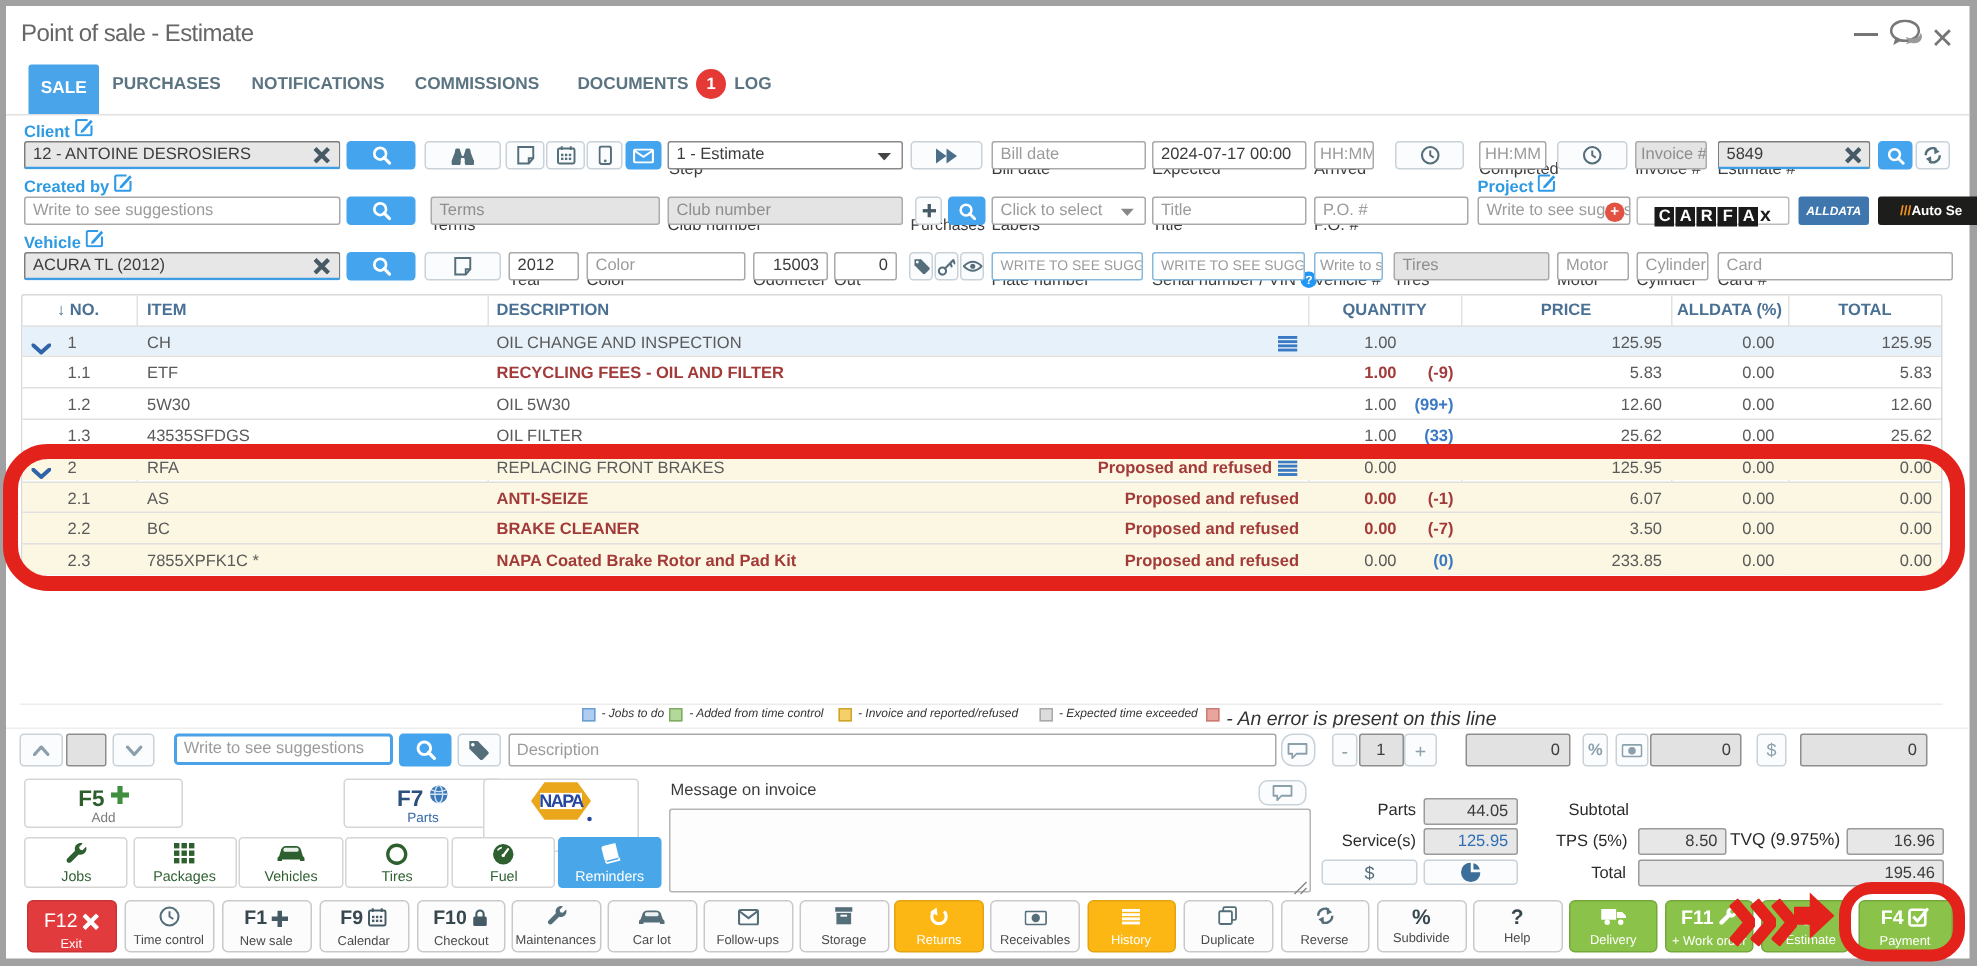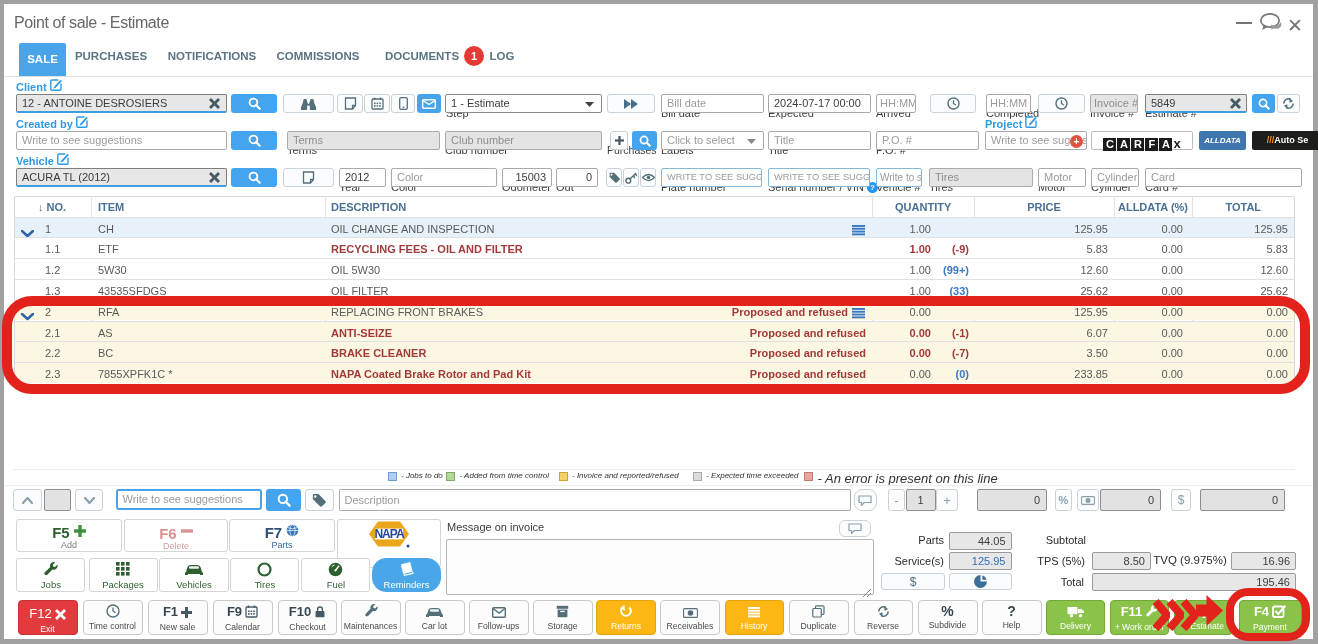--- a/index.html
+++ b/index.html
@@ -413,36 +413,30 @@
 <div class="ab" style="left:1100px;top:489px;width:61px;height:22px;background:#e2e2e2;border:1px solid #8e8e8e;border-radius:2px;font-size:11px;color:#3c3c3c;text-align:right;line-height:20px;padding:0 6px;">0</div>
 <div class="ibtn" style="left:1171px;top:489px;width:20px;height:22px;color:#8ba0ab;font-size:12px;">$</div>
 <div class="ab" style="left:1200px;top:489px;width:85px;height:22px;background:#e2e2e2;border:1px solid #8e8e8e;border-radius:2px;font-size:11px;color:#3c3c3c;text-align:right;line-height:20px;padding:0 6px;">0</div>
 <div class="bigbtn" style="left:16px;top:519px;width:106px;height:33px;">
       <div style="margin-top:3px;font-size:15px;font-weight:bold;color:#2c5f2d;">F5 <span style="display:inline-block;vertical-align:1px;"><svg width="12" height="12" viewBox="0 0 12 12" style="">
             <rect x="4.3" y="0" width="3.4" height="12" fill="#3f8f3f"></rect>
             <rect x="0" y="4.3" width="12" height="3.4" fill="#3f8f3f"></rect>
           </svg></span></div>
       <div style="font-size:9px;color:#7a7a7a;margin-top:-1px;">Add</div>
     </div>
-<div class="bigbtn" style="left:124px;top:519px;width:104px;height:33px;">
-      <div style="margin-top:3px;font-size:15px;font-weight:bold;color:#dc9191;">F6 <span style="display:inline-block;vertical-align:2px;"><svg width="12" height="12" viewBox="0 0 12 12" style="">
-            <rect x="0" y="4.3" width="12" height="3.4" fill="#dc9191"></rect>
-          </svg></span></div>
-      <div style="font-size:9px;color:#cfa0a0;margin-top:-1px;">Delete</div>
-    </div>
 <div class="bigbtn" style="left:229px;top:519px;width:106px;height:33px;">
       <div style="margin-top:3px;font-size:15px;font-weight:bold;color:#2c4f7c;">F7 <span style="display:inline-block;vertical-align:1px;"><svg width="13" height="13" viewBox="0 0 13 13" style="">
             <circle cx="6.5" cy="6.5" r="5.8" fill="#3b78b5"></circle>
             <ellipse cx="6.5" cy="6.5" rx="2.61" ry="5.8" fill="none" stroke="#cfe2f3" stroke-width="0.9"></ellipse>
             <line x1="0.7000000000000002" y1="6.5" x2="12.3" y2="6.5" stroke="#cfe2f3" stroke-width="0.9"></line>
             <path d="M1.4539999999999997 3.6 Q6.5 5.92 11.546 3.6" fill="none" stroke="#cfe2f3" stroke-width="0.9"></path>
           </svg></span></div>
       <div style="font-size:9px;color:#3367a8;margin-top:-1px;">Parts</div>
     </div>
-<div class="bigbtn" style="left:337px;top:519px;width:104px;height:49px;"><svg width="42" height="28" viewBox="0 0 42 28" style="">
+<div class="bigbtn" style="left:322px;top:519px;width:104px;height:49px;"><svg width="42" height="28" viewBox="0 0 42 28" style="">
         <polygon points="1,14 10,1.5 32,1.5 41,14 32,26.5 10,26.5" fill="#eaa71c"></polygon>
         <rect x="7" y="8.6" width="28" height="10.8" fill="#fff"></rect>
         <text x="21" y="18" text-anchor="middle" font-family="Liberation Sans" font-weight="bold" font-size="12" letter-spacing="-1" fill="#26479e" transform="scale(1 1)">NAPA</text>
         <circle cx="40" cy="26" r="1.5" fill="#26479e"></circle>
       </svg></div>
 <div class="bigbtn" style="left:16.4px;top:557.5px;width:69px;height:34px;">
       <div style="height:17px;margin-top:3px;"><svg width="15" height="15" viewBox="0 0 15 15" style="">
           <g transform="scale(0.9375)">
             <path d="M15.6 4.1 C15.6 6.4 13.7 8.3 11.4 8.3 C11 8.3 10.5 8.2 10.1 8.1 L4.6 13.6 C3.9 14.3 2.7 14.3 2 13.6 C1.3 12.9 1.3 11.7 2 11 L7.5 5.5 C7.4 5.1 7.3 4.6 7.3 4.2 C7.3 1.9 9.2 0 11.5 0 C12 0 12.5 0.1 12.9 0.3 L10.4 2.8 L10.9 4.7 L12.8 5.2 L15.3 2.7 C15.5 3.1 15.6 3.6 15.6 4.1 Z" fill="#2d5f2f"></path>
           </g>
@@ -478,21 +472,21 @@
     </div>
 <div class="bigbtn" style="left:301.4px;top:557.5px;width:69px;height:34px;">
       <div style="height:17px;margin-top:3px;"><svg width="15" height="15" viewBox="0 0 15 15" style="">
           <circle cx="7.5" cy="7.5" r="6.8" fill="#2d5f2f"></circle>
           <path d="M7.5 8.5 L10.7 4.1" stroke="#fff" stroke-width="1.5" stroke-linecap="round"></path>
           <circle cx="7.5" cy="8.3" r="1.1" fill="#fff"></circle>
           <path d="M3.7 4.9 A4.6 4.6 0 0 1 6.6 3.0" fill="none" stroke="#fff" stroke-width="1"></path>
         </svg></div>
       <div style="font-size:9.5px;color:#2d5f2f;">Fuel</div>
     </div>
-<div class="bigbtn" style="left:372px;top:557.5px;width:69px;height:34px;background:#49a7e9;border-color:#49a7e9;border-radius:14px;">
+<div class="bigbtn" style="left:372px;top:557.5px;width:69px;height:34px;background:#49a7e9;border-color:#49a7e9;">
       <div style="height:17px;margin-top:3px;"><svg width="14" height="14" viewBox="0 0 14 14" style="">
           <g transform="rotate(-14 7.0 7.0)">
             <path d="M3.4 1 H11.8 V11 H3.4 Q2 11 2 9.6 V2.4 Q2 1 3.4 1 Z" fill="#fff"></path>
             <path d="M3.2 11.1 Q2.2 11.8 3.2 12.6 H11.8 V11.1" fill="none" stroke="#fff" stroke-width="1.1"></path>
           </g>
         </svg></div>
       <div style="font-size:9.5px;color:#fff;">Reminders</div>
     </div>
 <div class="ab" style="left:447px;top:521px;font-size:11px;color:#3c3c3c;">Message on invoice</div>
 <div class="ibtn" style="left:839px;top:520px;width:32px;height:17px;border-radius:6px;">

